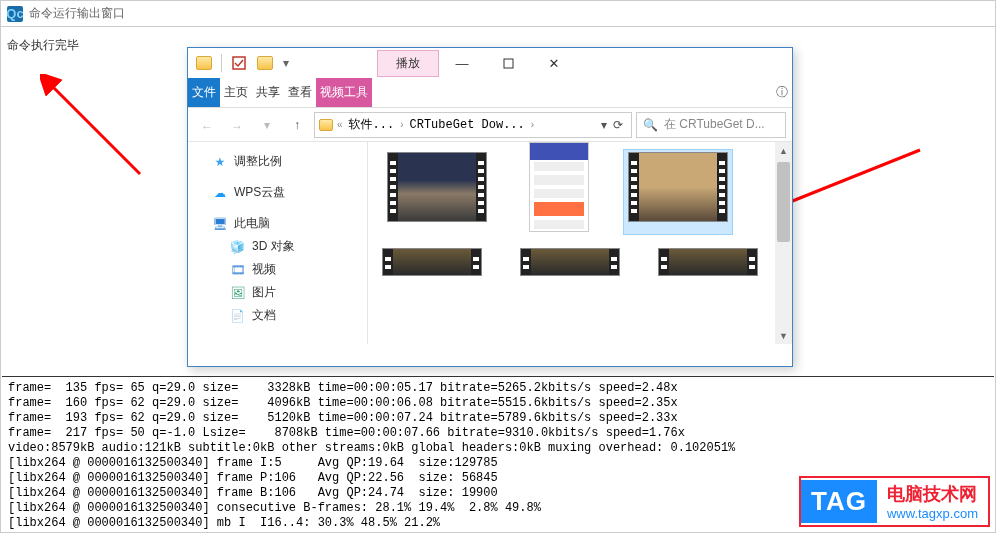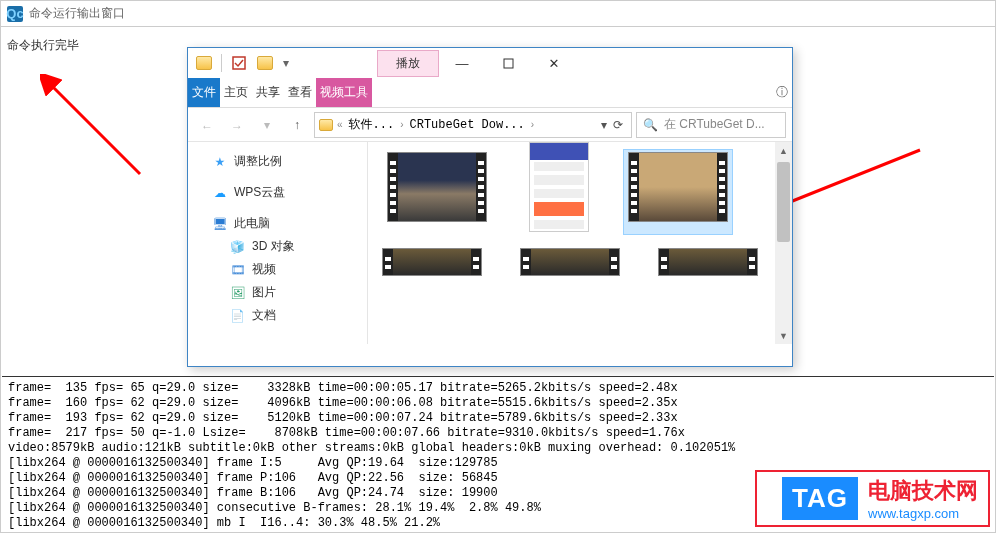--- a/index.html
+++ b/index.html
@@ -81,24 +81,24 @@
 .statusbar { height: 24px; border-top: 1px solid #e5e5e5; display: flex; align-items: center; padding: 0 8px; color: #555; gap: 14px; }
 .statusbar .spacer { flex: 1; }
 .view-toggle { display: flex; gap: 0; }
 .vt-btn { width: 24px; height: 20px; border: 1px solid #ccc; display: flex; align-items: center; justify-content: center; font-size: 10px; }
 .vt-btn.on { border-color: #1979ca; background: #e5f1fb; }
 
 
 .console { position: absolute; top: 376px; left: 2px; right: 2px; bottom: 2px; font-family: "Courier New", monospace; font-size: 12px; color: #000; padding: 4px 6px; line-height: 1.25; white-space: pre; border-top: 1px solid #333; overflow: hidden; }
 
 
-.tag-banner { position: absolute; right: 6px; bottom: 6px; display: flex; align-items: center; background: #fff; border: 2px solid #e23; padding-left: 25px; }
+.tag-banner { position: absolute; right: 6px; bottom: 6px; display: flex; align-items: center; background: #fff; border: 2px solid #e23; }
 .tag-box { background: #1a8cff; color: #fff; font-weight: 900; font-size: 26px; padding: 6px 10px; letter-spacing: 1px; }
 .tag-text { padding: 4px 10px; }
-.tag-cn { color: #e23; font-weight: 700; font-size: 22px; }
+.tag-cn { color: #e23; font-weight: 700; font-size: 18px; }
 .tag-url { color: #1a8cff; font-size: 13px; }
 </style>
 </head>
 <body>
 
 <div class="bg-window">
   <div class="bg-titlebar">
     <span class="bg-icon">Qc</span>
     <span>命令运行输出窗口</span>
   </div>

